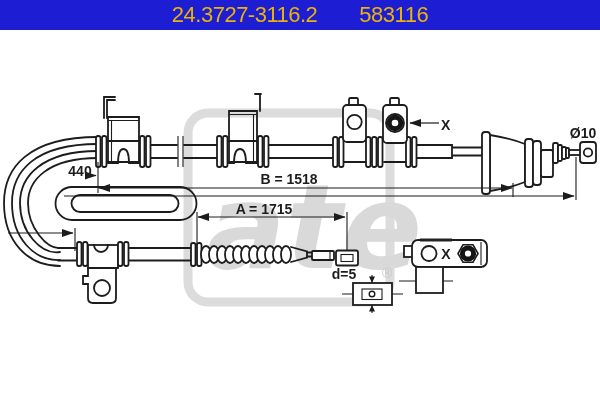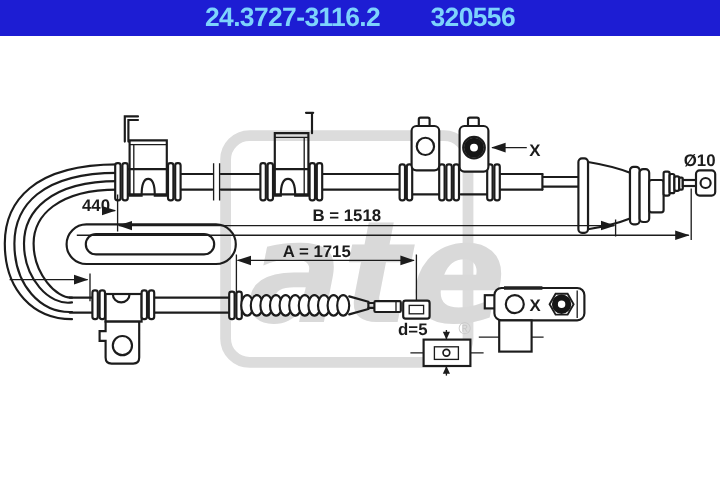--- a/index.html
+++ b/index.html
@@ -1,35 +1,35 @@
 <!DOCTYPE html>
 <html><head>
 <meta charset="utf-8">
 <style>
   html,body{margin:0;padding:0;}
   body{width:600px;height:400px;background:#ffffff;overflow:hidden;
        font-family:"Liberation Sans", sans-serif;position:relative;}
   .header{position:absolute;top:0;left:0;width:600px;height:30px;
           background:#1d1dd3;display:flex;align-items:center;justify-content:center;
           gap:42px;z-index:2;}
-  .header span{color:#7dd3fc;font-weight:700;font-size:22px;letter-spacing:-0.5px;}
+  .header span{color:#eab308;font-weight:400;font-size:22px;letter-spacing:-0.5px;}
   svg{position:absolute;top:0;left:0;z-index:1;}
   .ln{stroke:#1c1c1c;stroke-width:1.8;fill:none;stroke-linecap:round;}
   .lnw{stroke:#1c1c1c;stroke-width:1.8;fill:#ffffff;}
   .thin{stroke:#1c1c1c;stroke-width:1.1;fill:none;}
   .dim{stroke:#1c1c1c;stroke-width:1.2;fill:none;}
   .lbl{fill:#1c1c1c;font-weight:700;font-size:14px;font-family:"Liberation Sans",sans-serif;}
   .wm{fill:#d9d9d9;font-style:italic;font-weight:700;font-family:"DejaVu Sans",sans-serif;}
 </style>
 </head>
 <body>
 
 <div class="header">
   <span>24.3727-3116.2</span>
-  <span>320556</span>
+  <span>583116</span>
 </div>
 
 <svg width="600" height="400" viewBox="0 0 600 400">
   <defs>
     <marker id="arr" orient="auto-start-reverse" markerWidth="10" markerHeight="8" refX="8.5" refY="3" viewBox="0 0 9 6">
       <path d="M0,0 L9,3 L0,6 z" fill="#1c1c1c"></path>
     </marker>
   </defs>
 
   <g>

